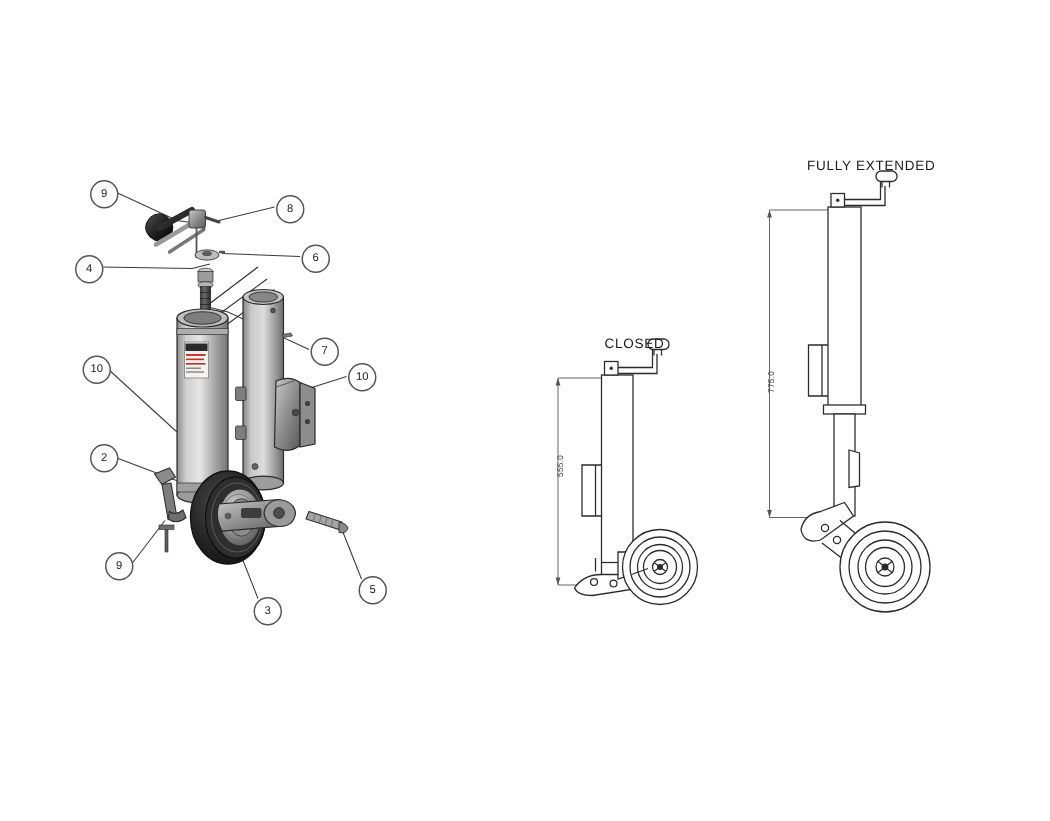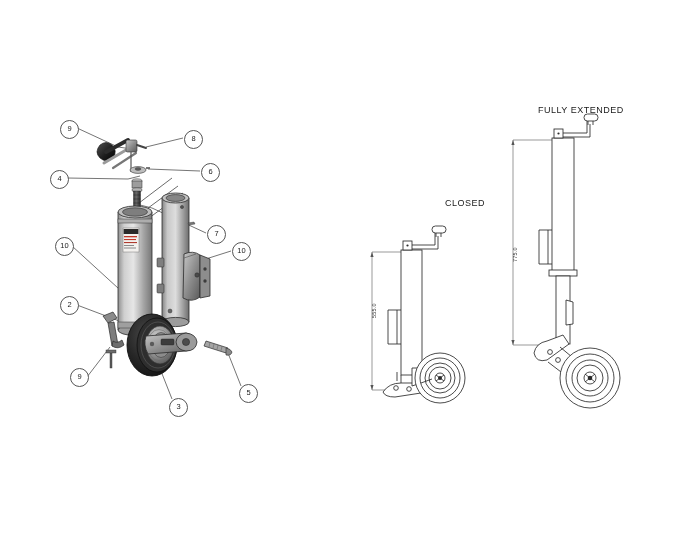--- a/index.html
+++ b/index.html
@@ -29,24 +29,23 @@
     font-family: "Liberation Sans", sans-serif;
   }
   #load-capacity {
     left: 77px;
     top: 453px;
     font-size: 13px;
     letter-spacing: 0.3px;
   }
   #label-closed {
     left: 403px;
-    top: 198px;
+    top: 224px;
     font-size: 9px;
     letter-spacing: 0.5px;
-    margin-left: 42px;
   }
   #label-extended {
     left: 538px;
     top: 105px;
     font-size: 9px;
     letter-spacing: 0.5px;
   }
   .dim-text {
     position: absolute;
     font-size: 5.5px;

